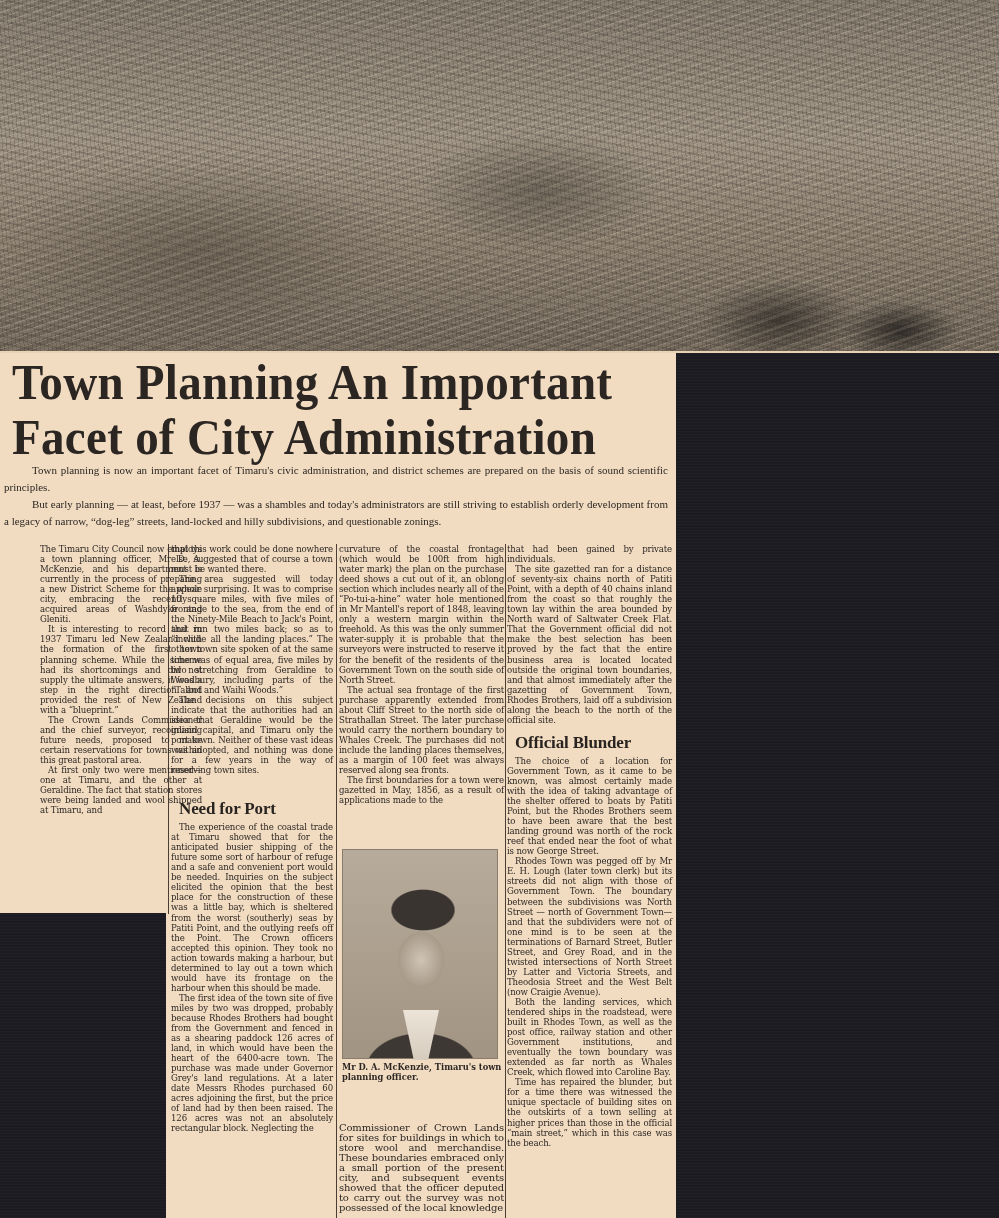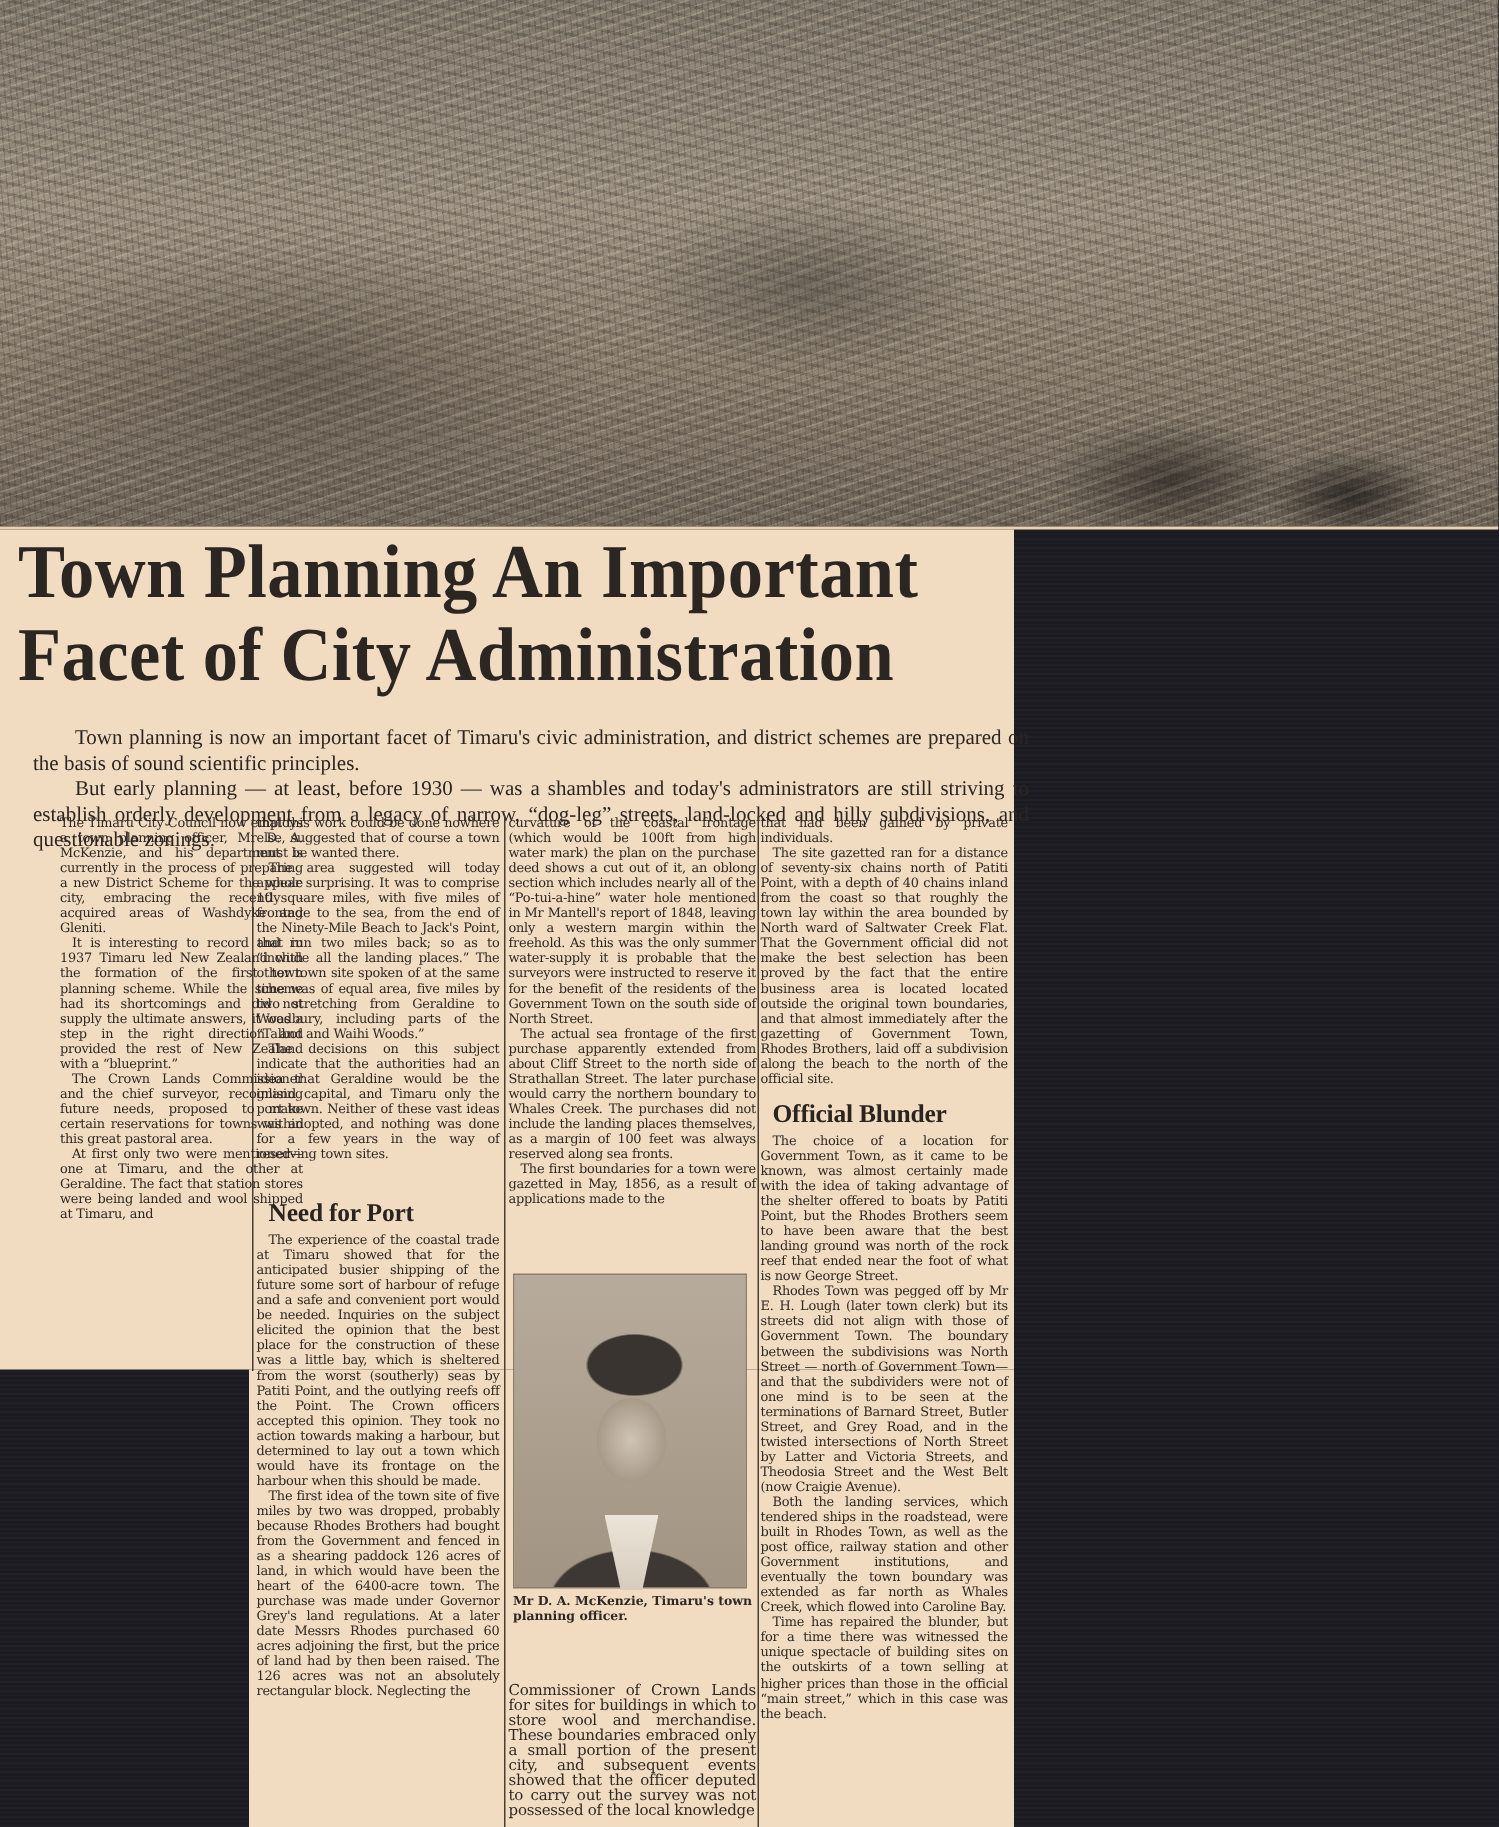--- a/index.html
+++ b/index.html
@@ -37,23 +37,23 @@
     background: #f1dcc2;
   }
   .headline {
     position: absolute; left: 12px; top: 355px; width: 660px;
     font-family: "Liberation Serif", "DejaVu Serif", serif;
     font-weight: bold; font-size: 47px; line-height: 51px;
     color: #2c2622; letter-spacing: 0.3px;
     transform: scaleY(1.08); transform-origin: top left;
   }
   .intro {
-    position: absolute; left: 22px; top: 462px; width: 664px;
-    font-family: "Liberation Serif", serif; font-size: 14px; line-height: 17px;
-    text-align: justify; color: #2c2622; margin-top: 22px;
+    position: absolute; left: 4px; top: 462px; width: 664px;
+    font-family: "Liberation Serif", serif; font-size: 11px; line-height: 17px;
+    text-align: justify; color: #2c2622;
   }
   .intro p { text-indent: 28px; }
   .col {
     position: absolute; top: 544px;
     font-family: "DejaVu Serif", serif; font-size: 8.6px; line-height: 10.05px;
     text-align: justify; color: #2e2824; letter-spacing: -0.15px;
   }
   .col p { text-indent: 8px; }
   .col p.noindent { text-indent: 0; }
   .c1 { left: 4px; width: 162px; margin-left: 36px; }
@@ -97,21 +97,21 @@
 <div class="clip"></div>
 <div class="clip2"></div>
 
 <h1 class="headline">
   <div>Town Planning An Important</div>
   <div>Facet of City Administration</div>
 </h1>
 
 <div class="intro">
   <p>Town planning is now an important facet of Timaru's civic administration, and district schemes are prepared on the basis of sound scientific principles.</p>
-  <p>But early planning — at least, before 1930 — was a shambles and today's administrators are still striving to establish orderly development from a legacy of narrow, “dog-leg” streets, land-locked and hilly subdivisions, and questionable zonings.</p>
+  <p>But early planning — at least, before 1937 — was a shambles and today's administrators are still striving to establish orderly development from a legacy of narrow, “dog-leg” streets, land-locked and hilly subdivisions, and questionable zonings.</p>
 </div>
 
 <div class="rule" style="left:168px; top:544px; height:370px;"></div>
 <div class="rule" style="left:336px; top:544px; height:674px;"></div>
 <div class="rule" style="left:505px; top:544px; height:674px;"></div>
 
 <div class="col c1">
   <p class="noindent">The Timaru City Council now employs a town planning officer, Mr D. A. McKenzie, and his department is currently in the process of preparing a new District Scheme for the whole city, embracing the recently - acquired areas of Washdyke and Gleniti.</p>
   <p>It is interesting to record that in 1937 Timaru led New Zealand with the formation of the first town planning scheme. While the scheme had its shortcomings and did not supply the ultimate answers, it was a step in the right direction and provided the rest of New Zealand with a “blueprint.”</p>
   <p>The Crown Lands Commissioner and the chief surveyor, recognising future needs, proposed to make certain reservations for towns within this great pastoral area.</p>

